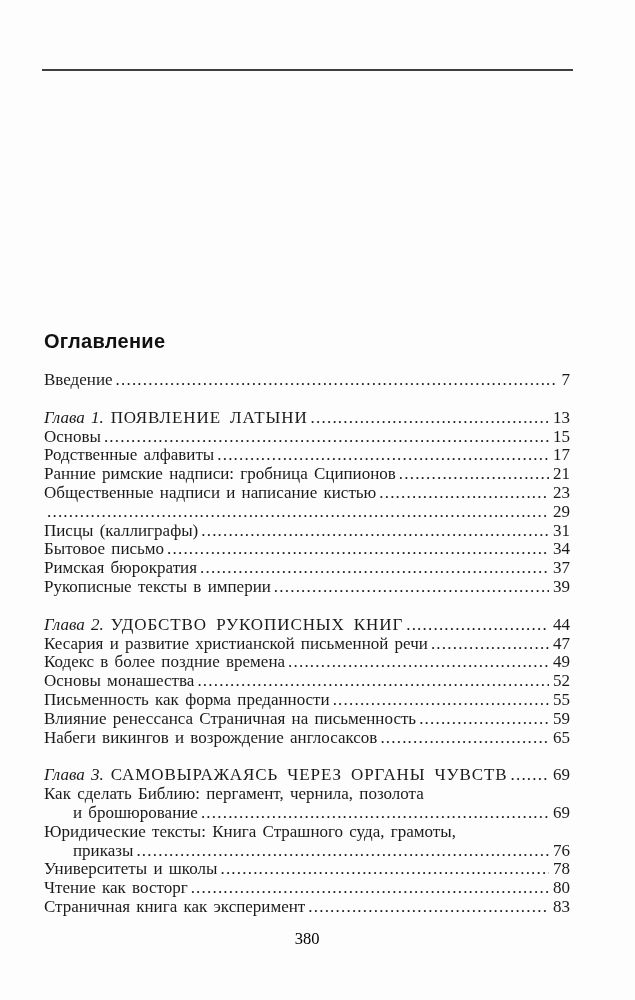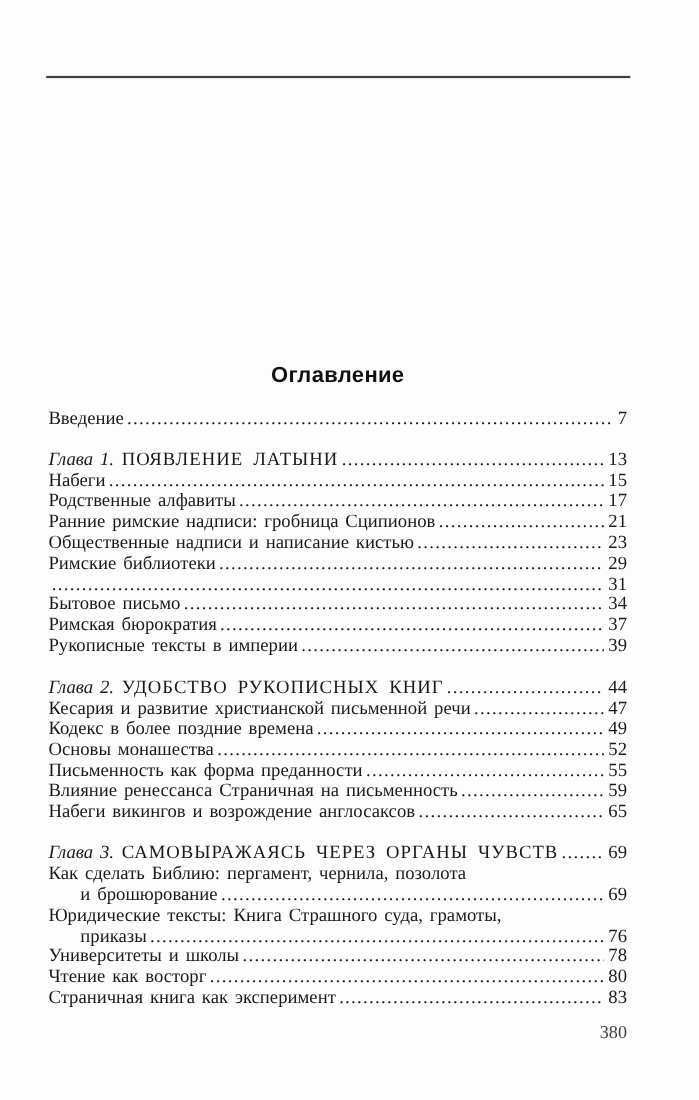--- a/index.html
+++ b/index.html
@@ -22,21 +22,20 @@
     width: 531px;
     height: 2px;
     background: #3f3f3f;
   }
   .page-title {
     position: absolute;
     top: 330px;
     left: 44px;
     width: 526px;
     margin: 0;
-    text-align: center;
     font-family: "Liberation Sans", sans-serif;
     font-weight: bold;
     font-size: 20px;
     letter-spacing: 0.3px;
     color: #111;
   }
   .toc {
     position: absolute;
     top: 371px;
     left: 44px;
@@ -80,23 +79,23 @@
     text-align: right;
   }
   .toc-row.cont {
     margin-left: 29px;
   }
   .footer-folio {
     position: absolute;
     top: 929px;
     left: 44px;
     width: 526px;
-    text-align: right;
+    text-align: center;
     font-size: 16.5px;
-    color: #404040;
+    color: #000000;
   }
 </style>
 </head>
 <body>
 
 <div class="header-rule"></div>
 
 <h1 class="page-title">Оглавление</h1>
 
 <div class="toc" id="toc">
@@ -110,21 +109,21 @@
     </div>
     <div class="toc-section">
       <div class="toc-row caps">
     <span class="prefix">Глава 1.</span>
     <span class="label">ПОЯВЛЕНИЕ ЛАТЫНИ</span>
     <span class="dots">........................................................................................................................................................................................................</span>
     <span class="pagenum">13</span>
   </div>
       <div class="toc-row">
 
-    <span class="label">Набеги</span>
+    <span class="label">Основы</span>
     <span class="dots">........................................................................................................................................................................................................</span>
     <span class="pagenum">15</span>
   </div>
       <div class="toc-row">
 
     <span class="label">Родственные алфавиты</span>
     <span class="dots">........................................................................................................................................................................................................</span>
     <span class="pagenum">17</span>
   </div>
       <div class="toc-row">
@@ -134,26 +133,26 @@
     <span class="pagenum">21</span>
   </div>
       <div class="toc-row">
 
     <span class="label">Общественные надписи и написание кистью</span>
     <span class="dots">........................................................................................................................................................................................................</span>
     <span class="pagenum">23</span>
   </div>
       <div class="toc-row">
 
-    <span class="label">Римские библиотеки</span>
     <span class="dots">........................................................................................................................................................................................................</span>
     <span class="pagenum">29</span>
   </div>
       <div class="toc-row">
 
+    <span class="label">Писцы (каллиграфы)</span>
     <span class="dots">........................................................................................................................................................................................................</span>
     <span class="pagenum">31</span>
   </div>
       <div class="toc-row">
 
     <span class="label">Бытовое письмо</span>
     <span class="dots">........................................................................................................................................................................................................</span>
     <span class="pagenum">34</span>
   </div>
       <div class="toc-row">

